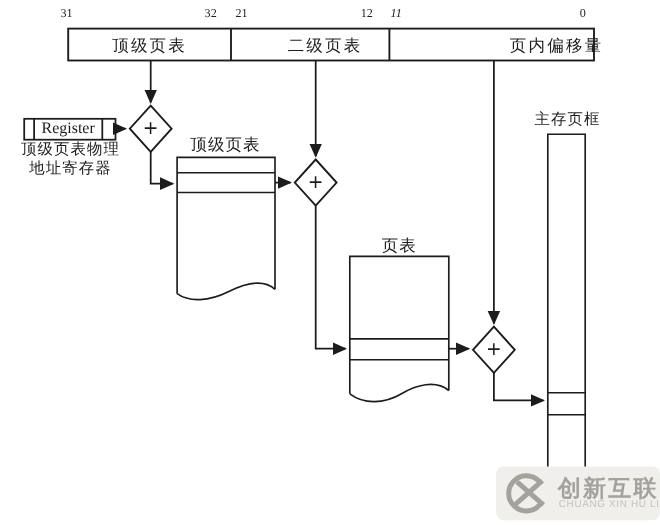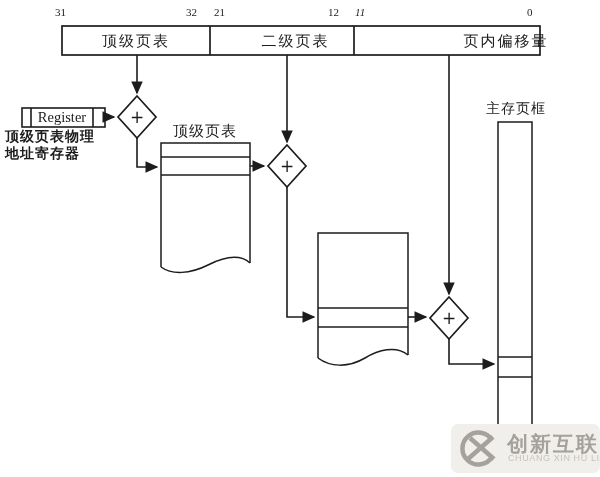--- a/index.html
+++ b/index.html
@@ -11,21 +11,21 @@
     font-family: "Liberation Serif", "DejaVu Serif", serif;
     color: #1c1c1c;
     overflow: hidden;
   }
   .stage svg { position: absolute; left: 0; top: 0; }
   .lbl { position: absolute; white-space: nowrap; }
   .bit { font-size: 11px; top: 6px; }
   .field-label { font-size: 15px; top: 32px; text-align: center; letter-spacing: 2px; }
   .tbl-label { font-size: 15px; text-align: center; letter-spacing: 1px; }
   .reg-value { font-size: 14.5px; text-align: center; }
-  .reg-caption { font-size: 14px; text-align: left; line-height: 16.5px; letter-spacing: 1px; font-weight: bold; }
+  .reg-caption { font-size: 14px; text-align: center; line-height: 16.5px; letter-spacing: 1px; }
   .plus { font-size: 17px; width: 20px; height: 20px; line-height: 20px; text-align: center; font-family: "DejaVu Sans", sans-serif; }
   .wm-brand { font-size: 21px; font-weight: bold; color: #a5a19c; letter-spacing: 2px;
               font-family: "Liberation Sans", sans-serif; }
   .wm-sub { font-size: 9px; color: #c6c2bc; letter-spacing: 0.6px;
             font-family: "Liberation Sans", sans-serif; }
 </style>
 </head>
 <body>
 
 <div class="stage">
@@ -106,20 +106,21 @@
 
   <div class="lbl field-label" style="left:62px;width:148px;">顶级页表</div>
   <div class="lbl field-label" style="left:210px;width:171px;">二级页表</div>
   <div class="lbl field-label" style="left:370px;width:186px;margin-left:43px;">页内偏移量</div>
 
   <div class="lbl reg-value" style="left:31px;top:109px;width:62px;">Register</div>
   <div class="lbl reg-caption" style="left:5px;top:129px;width:118px;">顶级页表物理</div>
   <div class="lbl reg-caption" style="left:5px;top:146px;width:118px;">地址寄存器</div>
 
   <div class="lbl tbl-label" style="left:150px;top:122px;width:110px;">顶级页表</div>
+  <div class="lbl tbl-label" style="left:318px;top:214px;width:90px;">页表</div>
   <div class="lbl tbl-label" style="left:482px;top:100px;width:68px;font-size:14px;">主存页框</div>
 
   <div class="lbl plus" style="left:127px;top:107px;">+</div>
   <div class="lbl plus" style="left:277px;top:156px;">+</div>
   <div class="lbl plus" style="left:439px;top:308px;">+</div>
 
   <div class="lbl wm-brand" style="left:507px;top:430px;text-align:right;">创新互联</div>
   <div class="lbl wm-sub" style="left:508px;top:453px;">CHUANG XIN HU LIAN</div>
 
 </div>

